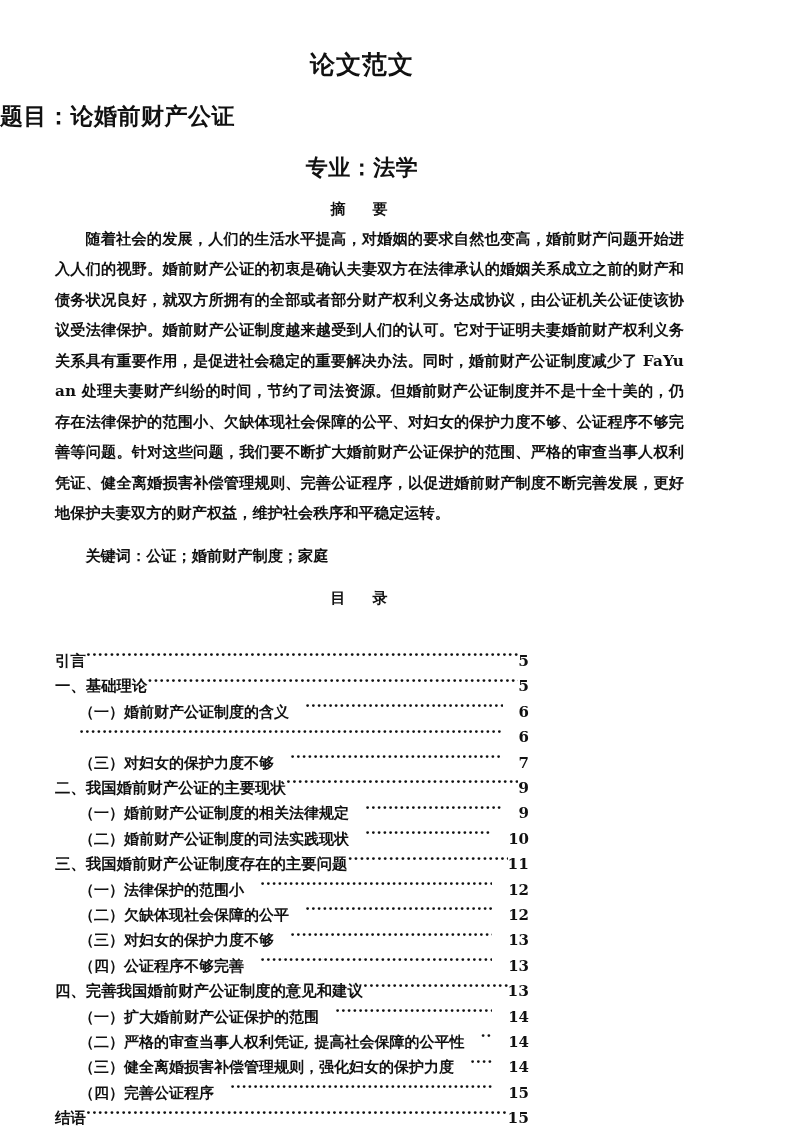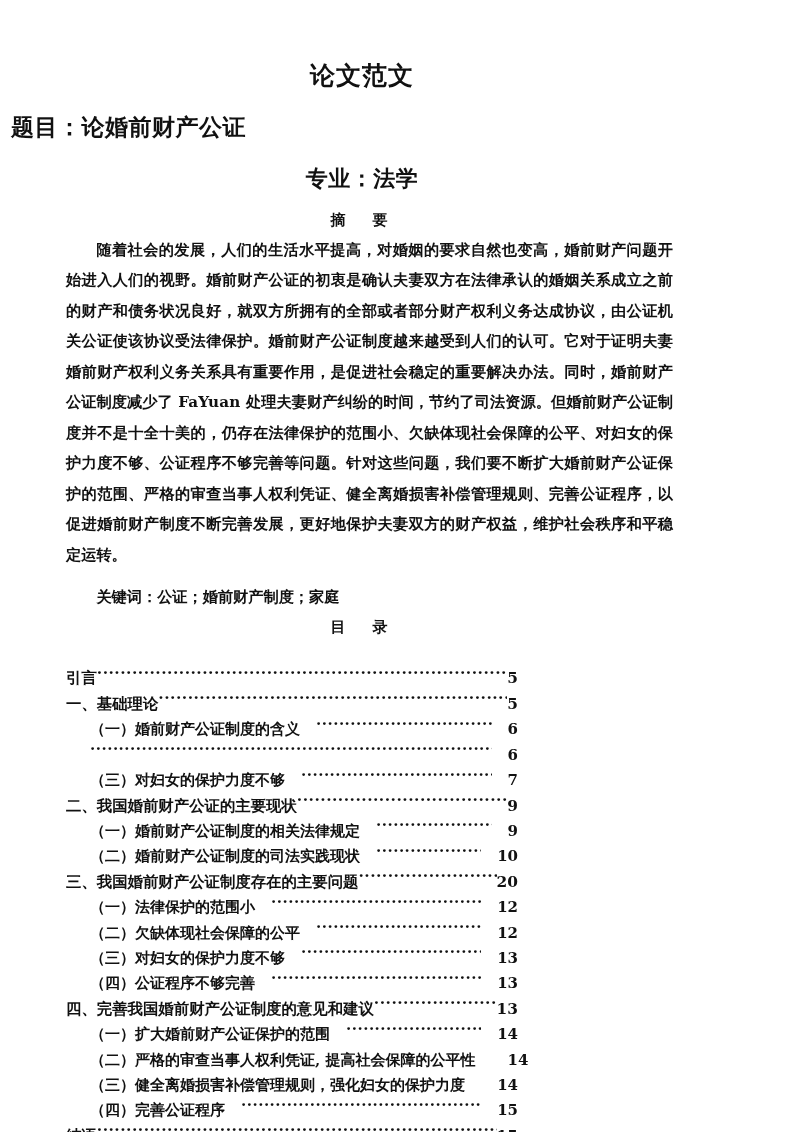--- a/index.html
+++ b/index.html
@@ -14,21 +14,21 @@
     font-family: "DejaVu Serif", "Liberation Serif", serif;
     color: #111111;
     position: relative;
     overflow: hidden;
   }
 
   .page {
     position: relative;
     width: 724px;
     height: 1132px;
-    padding: 11px;
+    padding: 0;
     box-sizing: border-box;
   }
 
   
   .doc-title {
     text-align: center;
     font-size: 25px;
     font-weight: 700;
     letter-spacing: 1px;
     margin: 0;
@@ -87,21 +87,21 @@
     font-weight: 700;
     line-height: 26px;
     text-indent: 2em;
   }
 
   
   .toc-heading {
     text-align: center;
     font-size: 15px;
     font-weight: 700;
-    margin: 4px;
+    margin: 16px;
     padding-top: 4px;
     letter-spacing: 6px;
     line-height: 1.2;
   }
   .toc {
     margin: 0;
     padding: 26px 195px 0 55px;
     list-style: none;
   }
   .toc-row {
@@ -198,21 +198,21 @@
         <span class="toc-page">9</span>
       </li>
       <li class="toc-row lvl2">
         <span class="toc-label">（二）婚前财产公证制度的司法实践现状</span>
         <span class="toc-dots"></span>
         <span class="toc-page">10</span>
       </li>
       <li class="toc-row">
         <span class="toc-label">三、我国婚前财产公证制度存在的主要问题</span>
         <span class="toc-dots"></span>
-        <span class="toc-page">20</span>
+        <span class="toc-page">11</span>
       </li>
       <li class="toc-row lvl2">
         <span class="toc-label">（一）法律保护的范围小</span>
         <span class="toc-dots"></span>
         <span class="toc-page">12</span>
       </li>
       <li class="toc-row lvl2">
         <span class="toc-label">（二）欠缺体现社会保障的公平</span>
         <span class="toc-dots"></span>
         <span class="toc-page">12</span>

